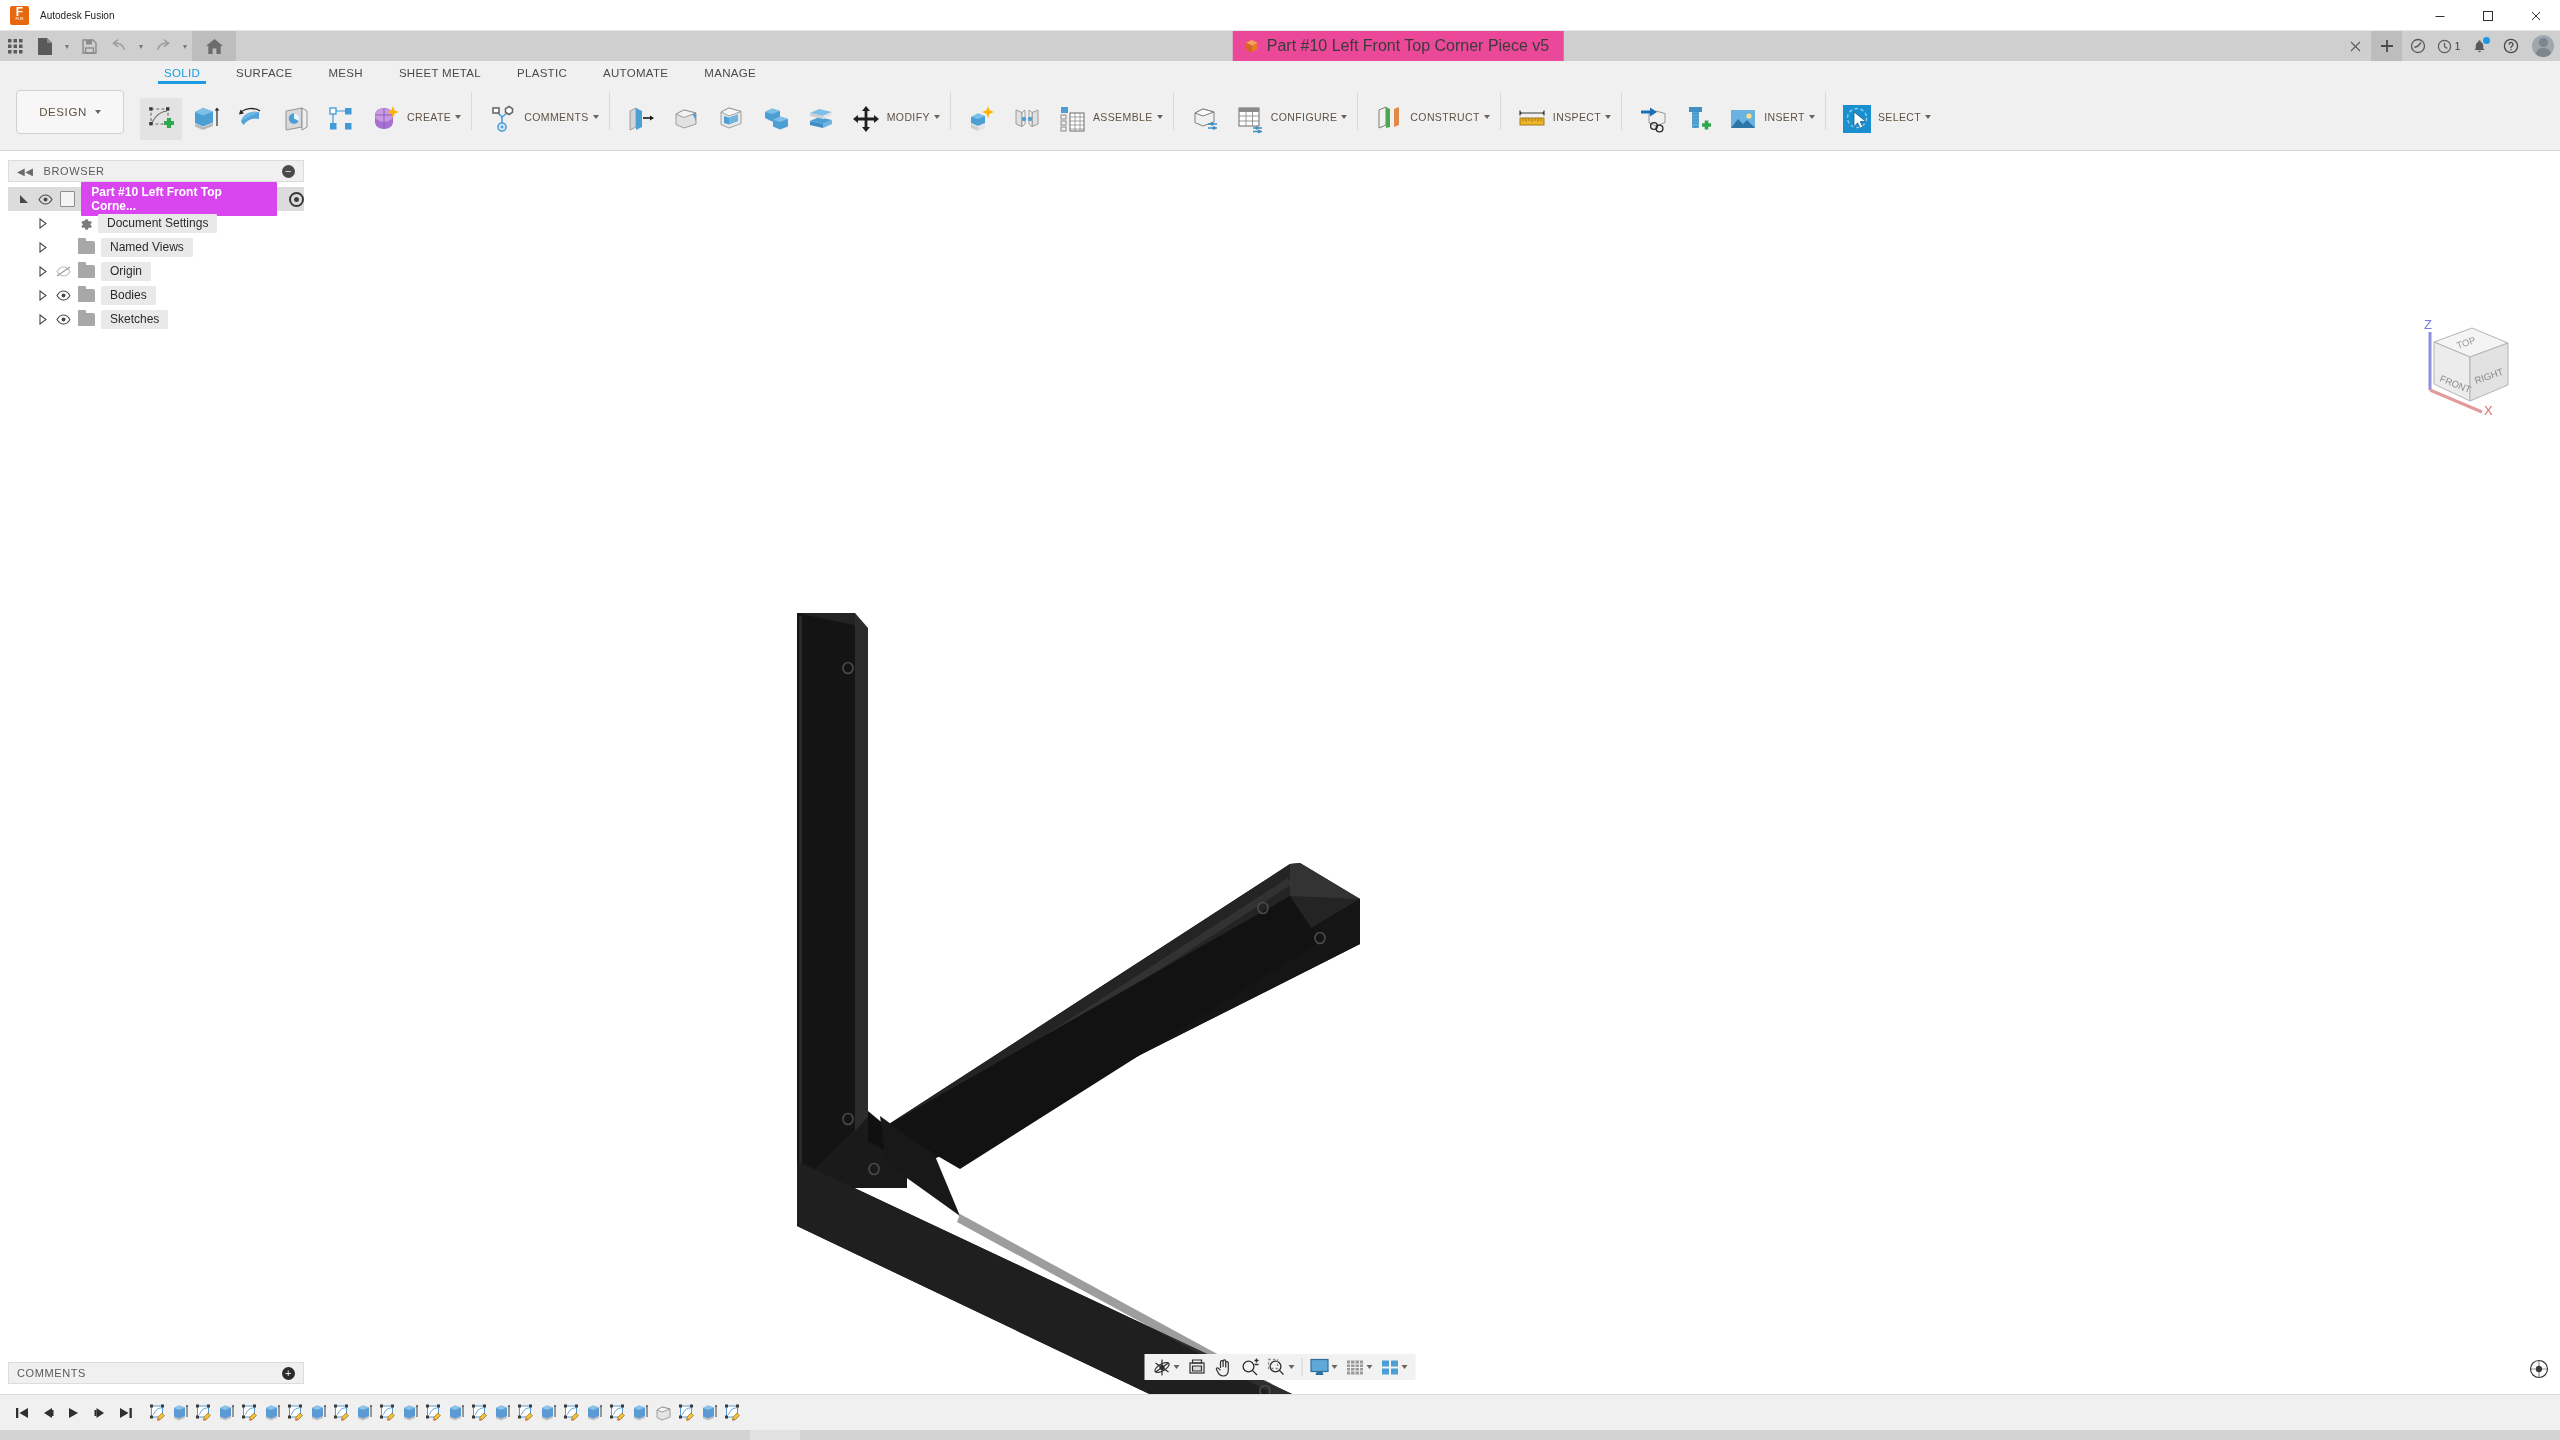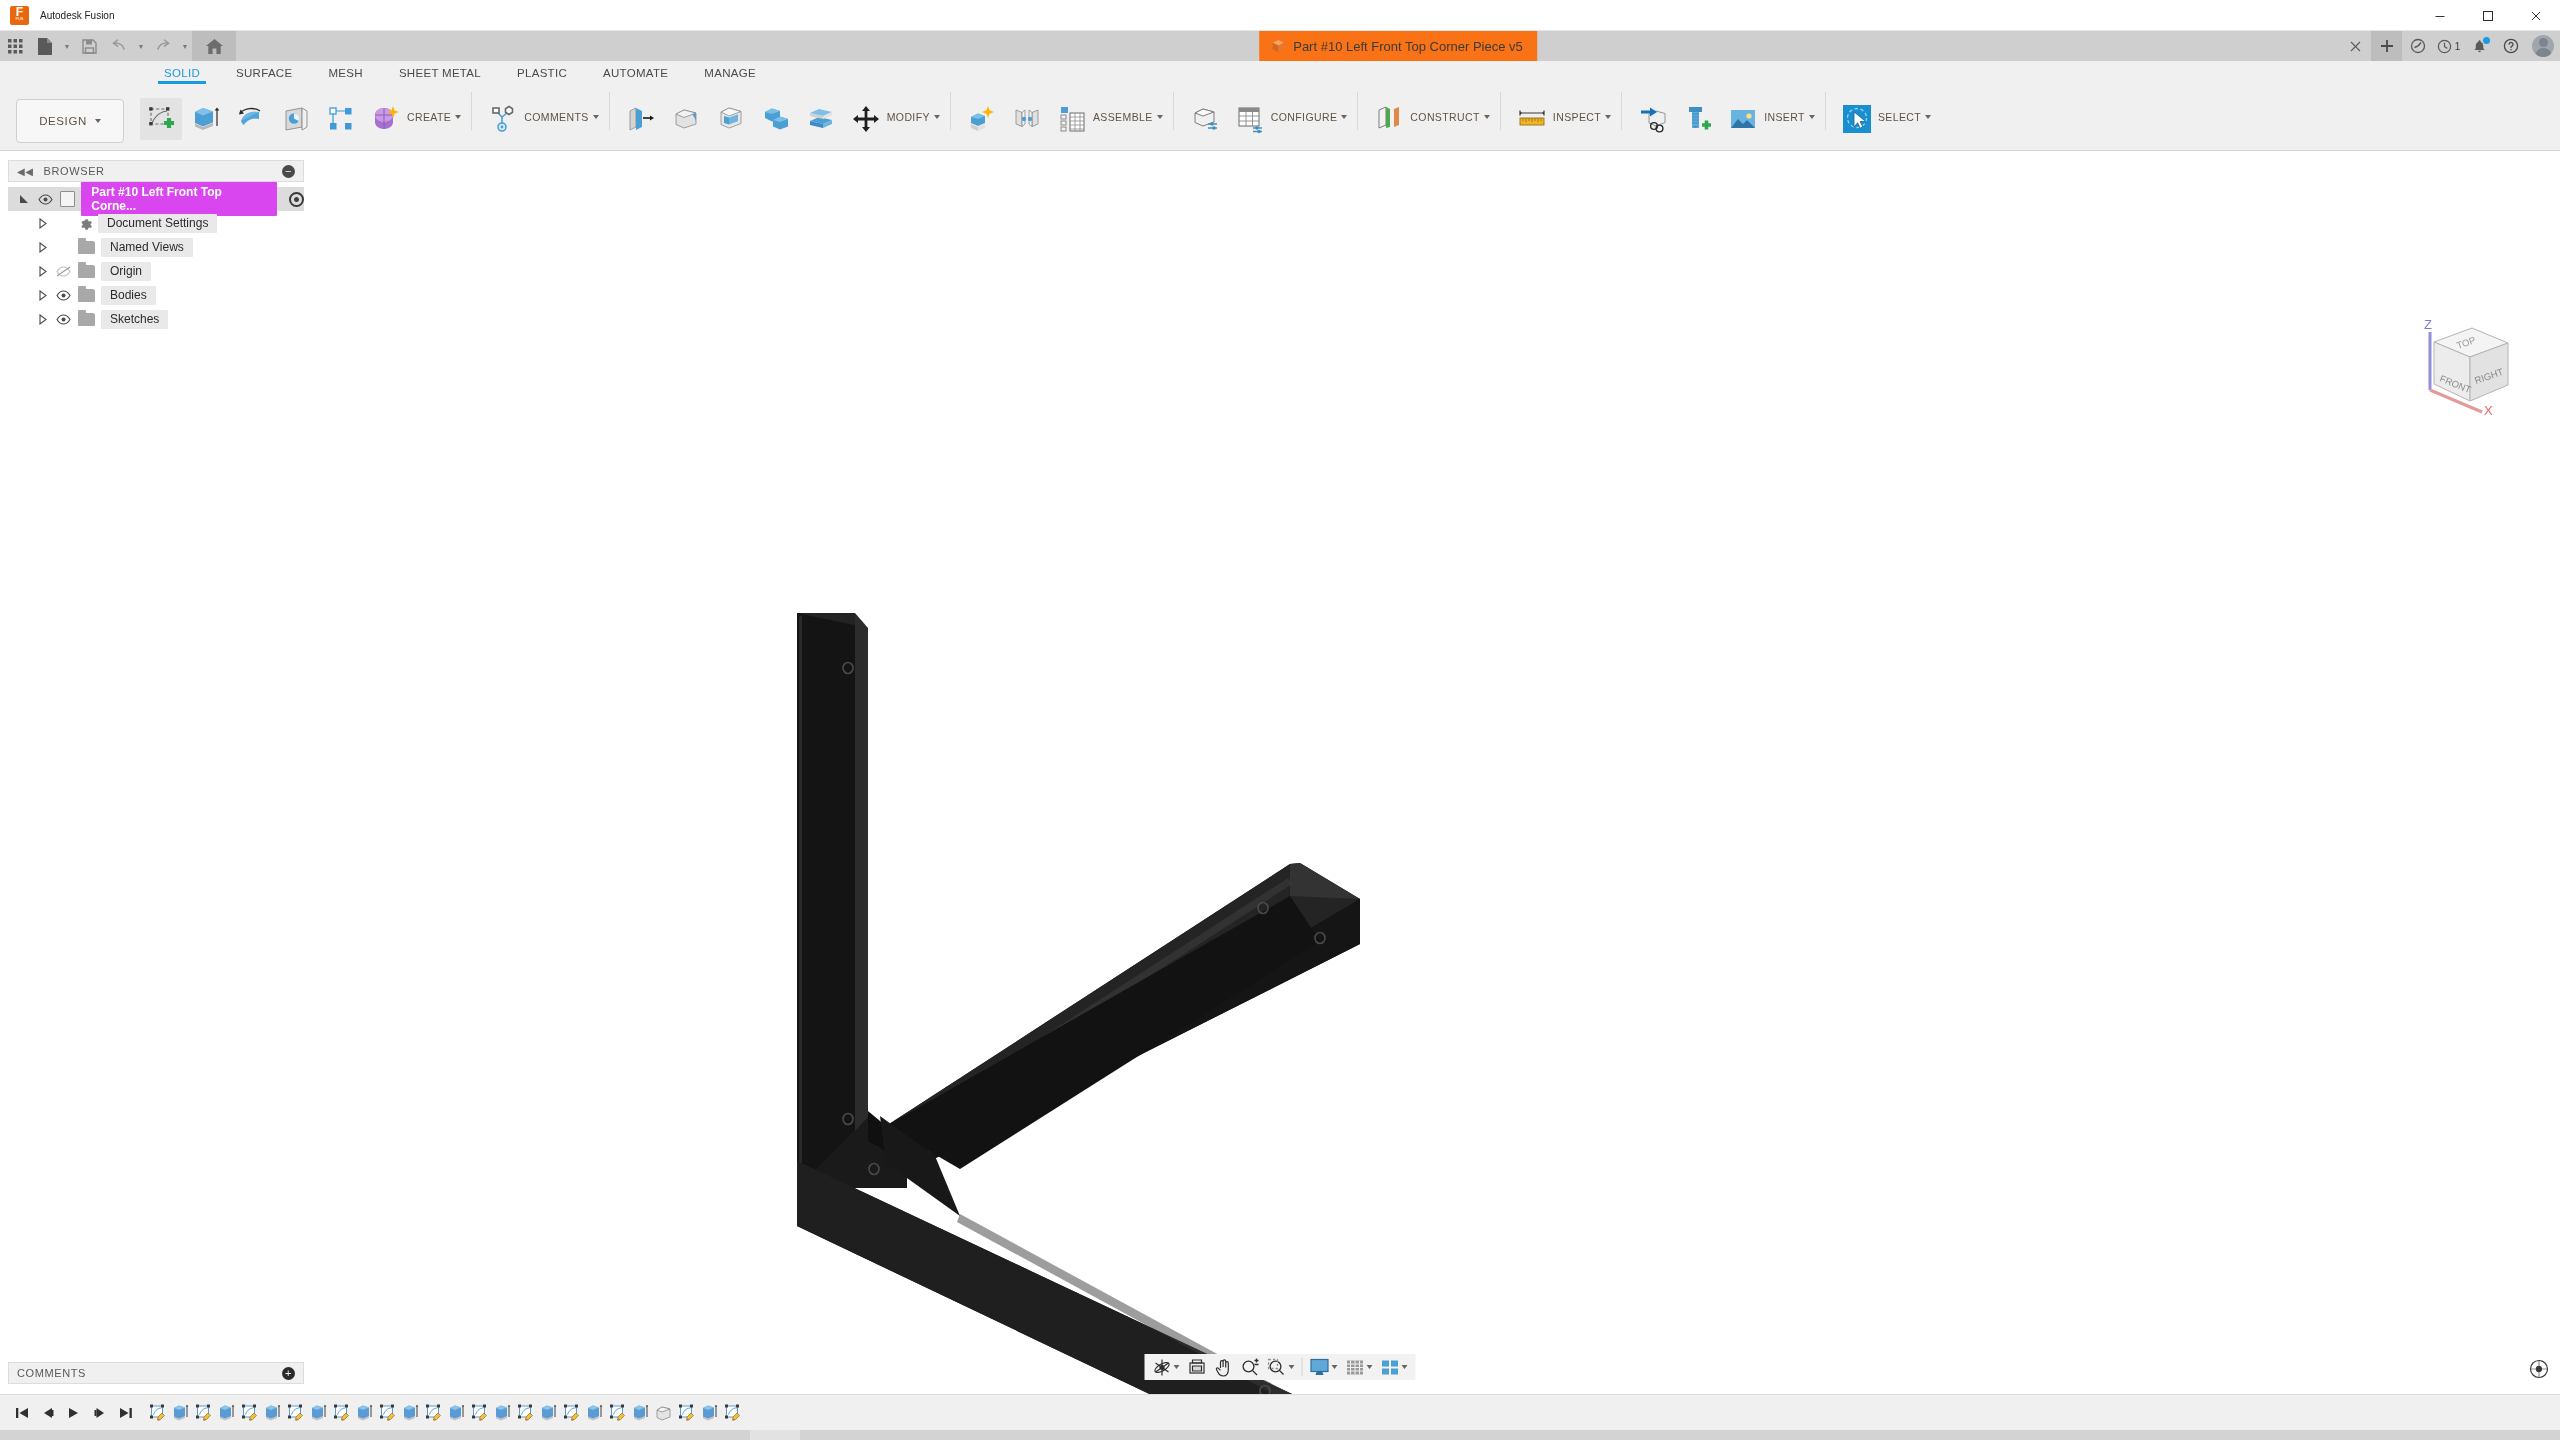--- a/index.html
+++ b/index.html
@@ -42,22 +42,22 @@
   .qa-group { display: flex; align-items: center; height: 30px; }
   .qa-btn {
     width: 30px; height: 30px; display: flex; align-items: center; justify-content: center;
     color: #5a5a5a;
   }
   .qa-caret { width: 14px; height: 30px; display: flex; align-items: center; justify-content: center;
     color: #7a7a7a; font-size: 7px; }
   .qa-home { width: 44px; height: 30px; background: #bdbdbd; display: flex; align-items: center; justify-content: center; }
   .doctabs { flex: 1; height: 30px; background: #cfcfcf; display: flex; align-items: center; justify-content: center; position: relative;}
   .doctab {
-    background: #f97316; height: 30px; display: flex; align-items: center; gap: 8px;
-    padding: 0 14px 0 12px; font-size: 13px; color: #3b3b3b;
+    background: #ec4899; height: 30px; display: flex; align-items: center; gap: 8px;
+    padding: 0 14px 0 12px; font-size: 16px; color: #3b3b3b;
     position: absolute; left: 50%; transform: translateX(-50%);
   }
   .doctab-cube { width: 14px; height: 14px; }
   .tabctl { position: absolute; right: 0; top: 0; display: flex; align-items: center; height: 30px; }
   .tabctl-btn { width: 31px; height: 30px; display: flex; align-items: center; justify-content: center; color: #555; }
   .tabctl-btn.plus { background: #bdbdbd; }
   .badge-dot { width: 7px; height: 7px; border-radius: 50%; background: #1a9ae0; position: absolute; top: 6px; right: 5px; }
   .avatar { width: 22px; height: 22px; border-radius: 50%; background: #9fa6ad; overflow: hidden; position: relative; }
   .avatar::before { content:""; position:absolute; width:9px; height:9px; border-radius:50%; background:#7d858d; left:6.5px; top:3px;}
   .avatar::after { content:""; position:absolute; width:17px; height:11px; border-radius:9px 9px 0 0; background:#7d858d; left:2.5px; top:13px;}
@@ -68,21 +68,21 @@
   .rtab {
     font-size: 11.5px; color: #4a4a4a; padding: 0 18px; height: 23px;
     display: flex; align-items: center; letter-spacing: .3px; position: relative;
   }
   .rtab.active { color: #1a9ae0; }
   .rtab.active::after {
     content:""; position: absolute; bottom: 0; left: 12px; right: 12px; height: 3px; background: #1a9ae0;
   }
   .ribbon-body { display: flex; align-items: stretch; height: 66px; padding: 0 2px; }
   .design-btn {
-    width: 108px; height: 44px; margin: 15px 10px 0 14px;
+    width: 108px; height: 44px; margin: 6px 10px 0 14px;
     border: 1px solid #d0d0d0; border-radius: 4px; background: #f7f7f7;
     display: flex; align-items: center; justify-content: center; gap: 8px;
     font-size: 11.5px; color: #5f5242; letter-spacing: .6px;
   }
   .panel { display: flex; flex-direction: row; align-items: center; padding: 0 6px; position: relative; }
   .panel-icons { display: flex; align-items: flex-end; gap: 3px; height: 46px; padding-top: 4px; }
   .panel-label {
     font-size: 10.5px; color: #5f5242; letter-spacing: .4px;
     display: flex; align-items: center; gap: 4px; height: 18px;
   }

